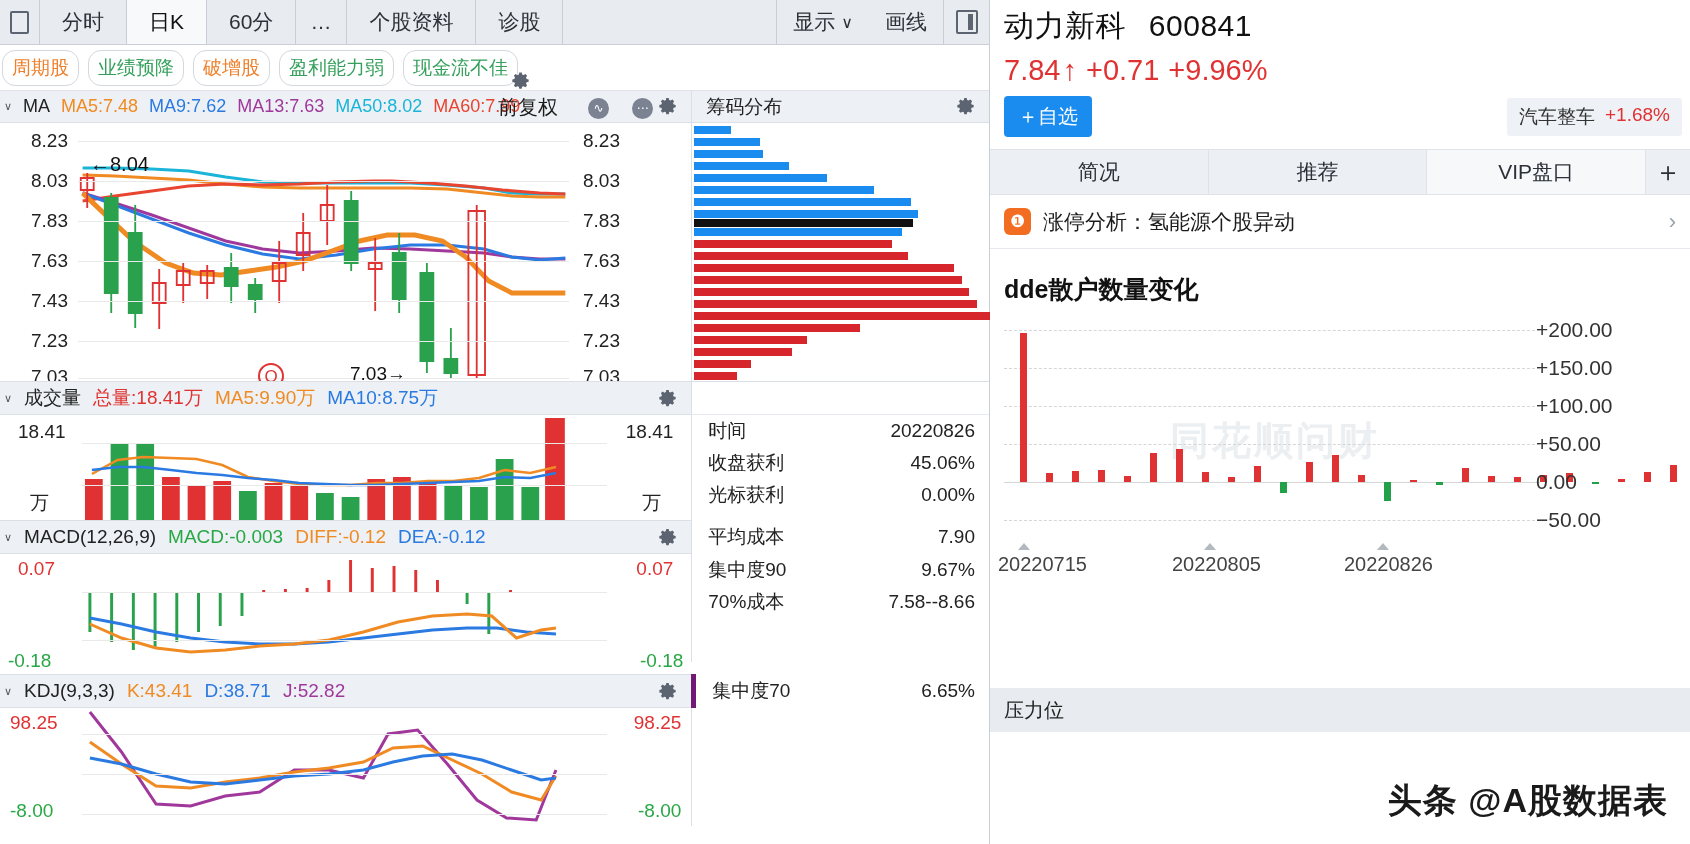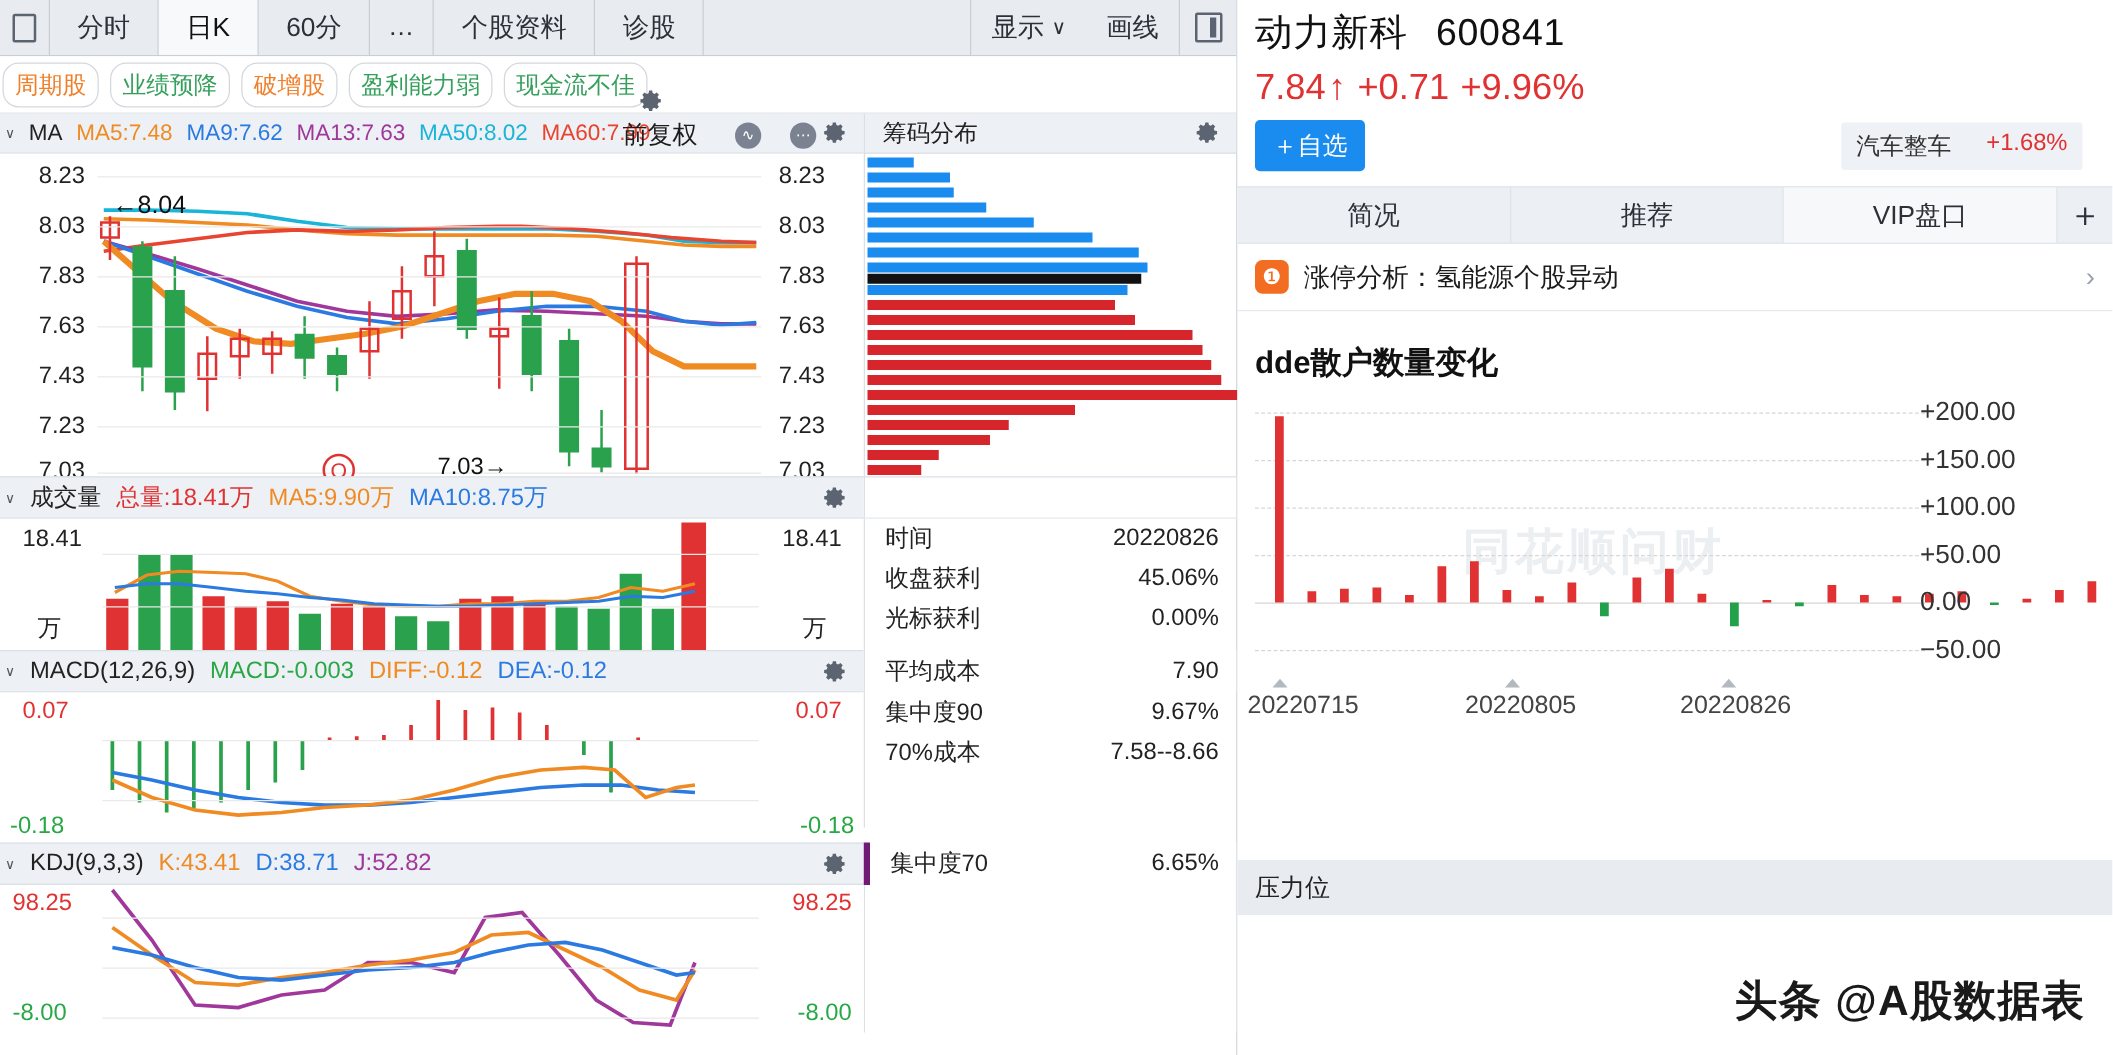--- a/index.html
+++ b/index.html
@@ -54,21 +54,21 @@
   .caret { color:#555; font-size:11px; }
   .ma-name { color:#222; }
   .ma5{color:#f08a22;} .ma9{color:#2a7ae2;} .ma13{color:#a0389c;}
   .ma50{color:#19b4d8;} .ma60{color:#e8442f;}
   .fuquan-overlay { position:absolute; left:498px; top:3px; font-size:20px; color:#1c1c1c; }
   .ov-dot { position:absolute; top:7px; width:21px; height:21px; border-radius:50%;
             background:#7b8292; color:#fff; font-size:12px; line-height:21px;
             text-align:center; }
 
   
-  .mid { display:flex; height:auto; }
+  .mid { display:flex; height:auto;gap:40px; }
   .pricepane { width:692px; position:relative; }
   .chipspane { width:298px; border-left:1px solid #dbe0e6; position:relative; }
 
   .chips-head { height:32px; background:#edf1f5; border-bottom:1px solid #dbe0e6;
                 display:flex; align-items:center; padding-left:14px; font-size:19px;
                 position:relative; }
 
   
   .kchart { position:relative; height:258px; background:#fff; }
   .ax-l, .ax-r { position:absolute; top:0; height:258px; width:76px; font-size:19px; }
@@ -92,30 +92,30 @@
   .green{color:#28a745;} .purple{color:#a0389c;} .dark{color:#222;}
 
   .subchart { position:relative; background:#fff; }
   .sc-lab { position:absolute; font-size:19px; }
   .inforow { display:flex; justify-content:space-between; align-items:center;
              padding:0 14px 0 16px; height:32px; font-size:19px; color:#222; }
   .inforow .v { text-align:right; }
 
   
   .right { width:700px; height:844px; position:relative; background:#fff; }
-  .stk-head { padding:6px 16px 0 14px; }
+  .stk-head { padding:6px 0 0 14px; }
   .stk-title { font-size:30px; color:#111; letter-spacing:.5px; }
   .stk-title .code { margin-left:14px; }
   .stk-price { margin-top:7px; font-size:29px; color:#e03232; display:flex;
                align-items:baseline; gap:9px; }
   .stk-row3 { margin-top:9px; display:flex; align-items:center; padding-right:8px; }
   .btn-add { background:#1a8cf0; color:#fff; border:none; border-radius:4px;
              padding:7px 14px; font-size:20px; cursor:pointer; }
   .sector { margin-left:auto; background:#eef1f5; border-radius:3px; padding:6px 12px;
-            font-size:19px; color:#333; display:flex; gap:28px; }
+            font-size:19px; color:#333; display:flex; gap:10px; }
   .sector .pct { color:#e03232; }
 
   .tabs { display:flex; height:46px; margin-top:12px; border-top:1px solid #dfe3e8;
           border-bottom:1px solid #dfe3e8; background:#eceff4; }
   .tab { flex:1; display:flex; align-items:center; justify-content:center;
          font-size:21px; color:#2c3138; border-right:1px solid #dfe3e8; cursor:pointer; }
   .tab.active { background:#f6f8fa; }
   .tab-plus { width:44px; display:flex; align-items:center; justify-content:center;
               font-size:27px; color:#2c3138; cursor:pointer; }
 

